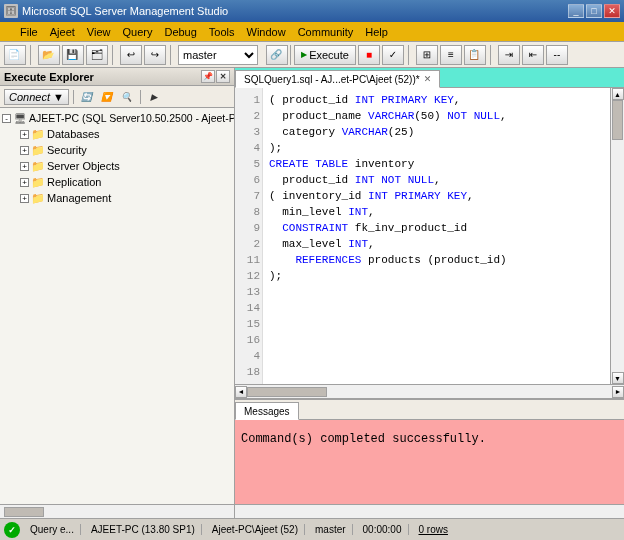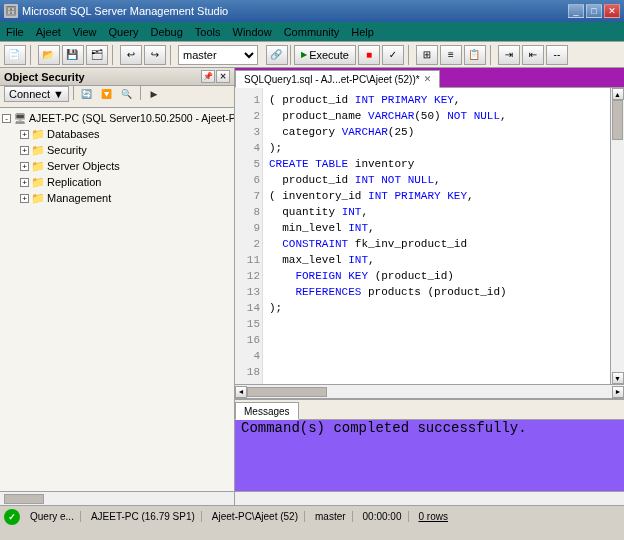--- a/index.html
+++ b/index.html
@@ -8,74 +8,74 @@
     
     .title-bar { background: linear-gradient(to bottom, #4a7eb5, #2a5a9f); height: 22px; display: flex; align-items: center; justify-content: space-between; padding: 0 4px; color: white; }
     .title-bar-left { display: flex; align-items: center; gap: 4px; }
     .title-bar-icon { width: 14px; height: 14px; background: #c0c0c0; border-radius: 1px; font-size: 9px; display: flex; align-items: center; justify-content: center; color: #333; }
     .title-bar-text { font-size: 11px; font-weight: normal; text-align: right; }
     .title-bar-buttons { display: flex; gap: 2px; }
     .title-btn { width: 16px; height: 14px; border: 1px solid rgba(255,255,255,0.4); background: linear-gradient(to bottom, #8ab0d8, #5a80b0); color: white; font-size: 9px; display: flex; align-items: center; justify-content: center; cursor: pointer; }
     .title-btn.close { background: linear-gradient(to bottom, #e06060, #c03030); }
 
     
-    .menu-bar { background: #0f766e; height: 20px; display: flex; align-items: center; padding: 0 0; border-bottom: 1px solid #a0a0a0; }
+    .menu-bar { background: #eab308; height: 20px; display: flex; align-items: center; padding: 0 14px; border-bottom: 1px solid #a0a0a0; }
     .menu-item { padding: 1px 6px; font-size: 11px; cursor: pointer; }
 
     
     .toolbar { background: #f0ece4; height: 26px; display: flex; align-items: center; padding: 2px 4px; border-bottom: 1px solid #a0a0a0; gap: 2px; }
     .toolbar-btn { width: 22px; height: 20px; background: linear-gradient(to bottom, #fff, #ddd); border: 1px solid #a0a0a0; display: flex; align-items: center; justify-content: center; cursor: pointer; font-size: 10px; }
     .toolbar-separator { width: 4px; height: 20px; border-left: 1px solid #a0a0a0; margin: 0 2px; }
     .db-dropdown { height: 20px; width: 80px; font-size: 11px; border: 1px solid #a0a0a0; background: white; }
     .execute-btn { height: 20px; padding: 0 6px; background: linear-gradient(to bottom, #fff, #ddd); border: 1px solid #a0a0a0; font-size: 11px; cursor: pointer; display: flex; align-items: center; gap: 2px; }
     .execute-btn .play-icon { color: #008000; font-size: 8px; }
 
     
     .work-area { display: flex; flex: 1; overflow: hidden; }
 
     
     .object-explorer { width: 235px; flex-shrink: 0; background: #f5f4ef; border-right: 1px solid #a0a0a0; display: flex; flex-direction: column; }
     .panel-header { background: linear-gradient(to bottom, #e8e4dc, #d0ccc4); height: 18px; display: flex; align-items: center; padding: 0 4px; border-bottom: 1px solid #a0a0a0; font-size: 11px; font-weight: bold; justify-content: space-between; }
     .panel-header-buttons { display: flex; gap: 1px; }
     .panel-btn { width: 14px; height: 13px; background: linear-gradient(to bottom, #fff, #ddd); border: 1px solid #a0a0a0; display: flex; align-items: center; justify-content: center; cursor: pointer; font-size: 8px; color: #333; }
 
     
-    .oe-toolbar { background: #f0ece4; height: 22px; display: flex; padding: 0 4px; border-bottom: 1px solid #a0a0a0; gap: 2px; }
+    .oe-toolbar { background: #f0ece4; height: 22px; display: flex; align-items: center; padding: 0 4px; border-bottom: 1px solid #a0a0a0; gap: 2px; font-style: italic; }
     .oe-btn { width: 18px; height: 16px; background: transparent; border: 1px solid transparent; display: flex; align-items: center; justify-content: center; cursor: pointer; font-size: 9px; color: #333; }
     .oe-separator { width: 1px; height: 14px; background: #a0a0a0; margin: 0 2px; }
 
     
     .tree { flex: 1; overflow-y: auto; overflow-x: auto; padding: 2px; }
     .tree-item { display: flex; align-items: center; padding: 1px 0; cursor: pointer; white-space: nowrap; font-size: 11px; }
     .tree-item .indent { display: inline-block; }
     .tree-toggle { width: 9px; height: 9px; border: 1px solid #808080; background: white; display: inline-flex; align-items: center; justify-content: center; font-size: 8px; margin-right: 2px; cursor: pointer; flex-shrink: 0; }
     .tree-icon { width: 14px; height: 14px; display: inline-flex; align-items: center; justify-content: center; margin-right: 2px; flex-shrink: 0; }
     .icon-server { color: #4a4a4a; font-size: 10px; }
     .icon-folder { color: #e8c040; font-size: 11px; }
 
     
     .editor-panel { flex: 1; display: flex; flex-direction: column; overflow: hidden; }
-    .editor-tab-bar { background: #a21caf; height: 20px; display: flex; align-items: flex-end; padding: 0 0; border-bottom: 1px solid #a0a0a0; }
+    .editor-tab-bar { background: #5eead4; height: 20px; display: flex; align-items: flex-end; padding: 0 0; border-bottom: 1px solid #a0a0a0; }
     .editor-tab { height: 18px; padding: 0 8px; background: linear-gradient(to bottom, #e8e4dc, #d8d4cc); border: 1px solid #a0a0a0; border-bottom: none; font-size: 10px; display: flex; align-items: center; gap: 4px; cursor: pointer; }
     .editor-tab.active { background: white; border-bottom: 1px solid white; margin-bottom: -1px; z-index: 1; }
     .tab-close { font-size: 9px; color: #666; cursor: pointer; }
 
     .editor-area { flex: 1; background: white; overflow: hidden; position: relative; display: flex; }
     .line-numbers { width: 28px; background: #f0f0f0; border-right: 1px solid #ddd; padding: 4px 2px; font-family: 'Courier New', monospace; font-size: 11px; color: #888; line-height: 16px; text-align: right; overflow: hidden; flex-shrink: 0; }
     .code-area { flex: 1; padding: 4px 6px; font-family: 'Courier New', monospace; font-size: 11px; line-height: 16px; overflow: auto; }
     .code-line { white-space: pre; }
     .kw { color: #0000ff; }
     .constraint { color: #0000ff; }
 
     
-    .results-panel { height: 107px; border-top: 2px solid #a0a0a0; display: flex; flex-direction: column; flex-shrink: 0; }
+    .results-panel { height: 120px; border-top: 2px solid #a0a0a0; display: flex; flex-direction: column; flex-shrink: 0; }
     .results-tab-bar { background: #f0ece4; height: 20px; display: flex; align-items: flex-end; border-bottom: 1px solid #a0a0a0; }
     .results-tab { height: 18px; padding: 0 8px; background: linear-gradient(to bottom, #e8e4dc, #d8d4cc); border: 1px solid #a0a0a0; border-bottom: none; font-size: 10px; display: flex; align-items: center; cursor: pointer; }
     .results-tab.active { background: white; border-bottom: 1px solid white; margin-bottom: -1px; z-index: 1; }
-    .results-content { flex: 1; background: #8b5cf6; overflow-y: auto; padding: 0 6px; font-family: 'Courier New', monospace; font-size: 14px; }
+    .results-content { flex: 1; background: #fca5a5; overflow-y: auto; padding: 12px 6px; font-family: 'Courier New', monospace; font-size: 12px; }
 
     
     .status-bar { background: #d4d0c8; height: 22px; display: flex; align-items: center; padding: 0 4px; border-top: 1px solid #a0a0a0; gap: 4px; flex-shrink: 0; }
     .status-indicator { width: 16px; height: 16px; background: #00aa00; border-radius: 50%; display: flex; align-items: center; justify-content: center; }
     .status-check { color: white; font-size: 9px; font-weight: bold; }
     .status-item { padding: 0 6px; border-right: 1px solid #a0a0a0; font-size: 10px; }
     .status-item:last-child { border-right: none; text-decoration: underline; }
 
     
     ::-webkit-scrollbar { width: 12px; height: 12px; }
@@ -138,21 +138,21 @@
   <div class="toolbar-separator"></div>
   <div class="toolbar-btn">⇥</div>
   <div class="toolbar-btn">⇤</div>
   <div class="toolbar-btn">--</div>
 </div>
 
 <div class="work-area">
 
   <div class="object-explorer">
     <div class="panel-header">
-      <span>Object Security</span>
+      <span>Execute Explorer</span>
       <div class="panel-header-buttons">
         <div class="panel-btn">📌</div>
         <div class="panel-btn">✕</div>
       </div>
     </div>
     <div class="oe-toolbar">
       <span style="font-size:11px; cursor:pointer; padding:0 4px; background:linear-gradient(to bottom,#fff,#ddd); border:1px solid #a0a0a0; height:16px; display:flex; align-items:center;">
           <span>Connect ▼</span>
         </span>
       <div class="oe-separator"></div>
@@ -244,25 +244,23 @@
       <div class="code-area">
         <div class="code-line">( product_id <span class="kw">INT PRIMARY KEY</span>,</div>
         <div class="code-line">  product_name <span class="kw">VARCHAR</span>(50) <span class="kw">NOT NULL</span>,</div>
         <div class="code-line">  category <span class="kw">VARCHAR</span>(25)</div>
         <div class="code-line">);</div>
         <div class="code-line"></div>
         <div class="code-line"></div>
         <div class="code-line"><span class="kw">CREATE TABLE</span> inventory</div>
         <div class="code-line">  product_id <span class="kw">INT NOT NULL</span>,</div>
         <div class="code-line">( inventory_id <span class="kw">INT PRIMARY KEY</span>,</div>
-        <div class="code-line">  quantity <span class="kw">INT</span>,</div>
         <div class="code-line">  min_level <span class="kw">INT</span>,</div>
         <div class="code-line">  <span class="constraint">CONSTRAINT</span> fk_inv_product_id</div>
         <div class="code-line">  max_level <span class="kw">INT</span>,</div>
-        <div class="code-line">    <span class="kw">FOREIGN KEY</span> (product_id)</div>
         <div class="code-line">    <span class="kw">REFERENCES</span> products (product_id)</div>
         <div class="code-line">);</div>
         <div class="code-line"></div>
       </div>
 
       <div style="width:14px; background:#f0f0f0; border-left:1px solid #a0a0a0; display:flex; flex-direction:column; align-items:center;">
         <div style="width:12px; height:12px; background:linear-gradient(to bottom,#fff,#ddd); border:1px solid #a0a0a0; display:flex; align-items:center; justify-content:center; font-size:7px; cursor:pointer; flex-shrink:0;">▲</div>
         <div style="flex:1; width:100%; position:relative;">
           <div style="position:absolute; top:0; left:1px; right:1px; height:40px; background:#c0bbb4; border:1px solid #a0a0a0;"></div>
         </div>
@@ -291,18 +289,18 @@
       <div style="height:14px; background:#f0f0f0; border-top:1px solid #a0a0a0;"></div>
     </div>
   </div>
 </div>
 
 <div class="status-bar">
   <div class="status-indicator">
     <span class="status-check">✓</span>
   </div>
   <span class="status-item">Query e...</span>
-  <span class="status-item">AJEET-PC (16.79 SP1)</span>
+  <span class="status-item">AJEET-PC (13.80 SP1)</span>
   <span class="status-item">Ajeet-PC\Ajeet (52)</span>
   <span class="status-item">master</span>
   <span class="status-item">00:00:00</span>
   <span class="status-item">0 rows</span>
 </div>
 
 </body></html>

